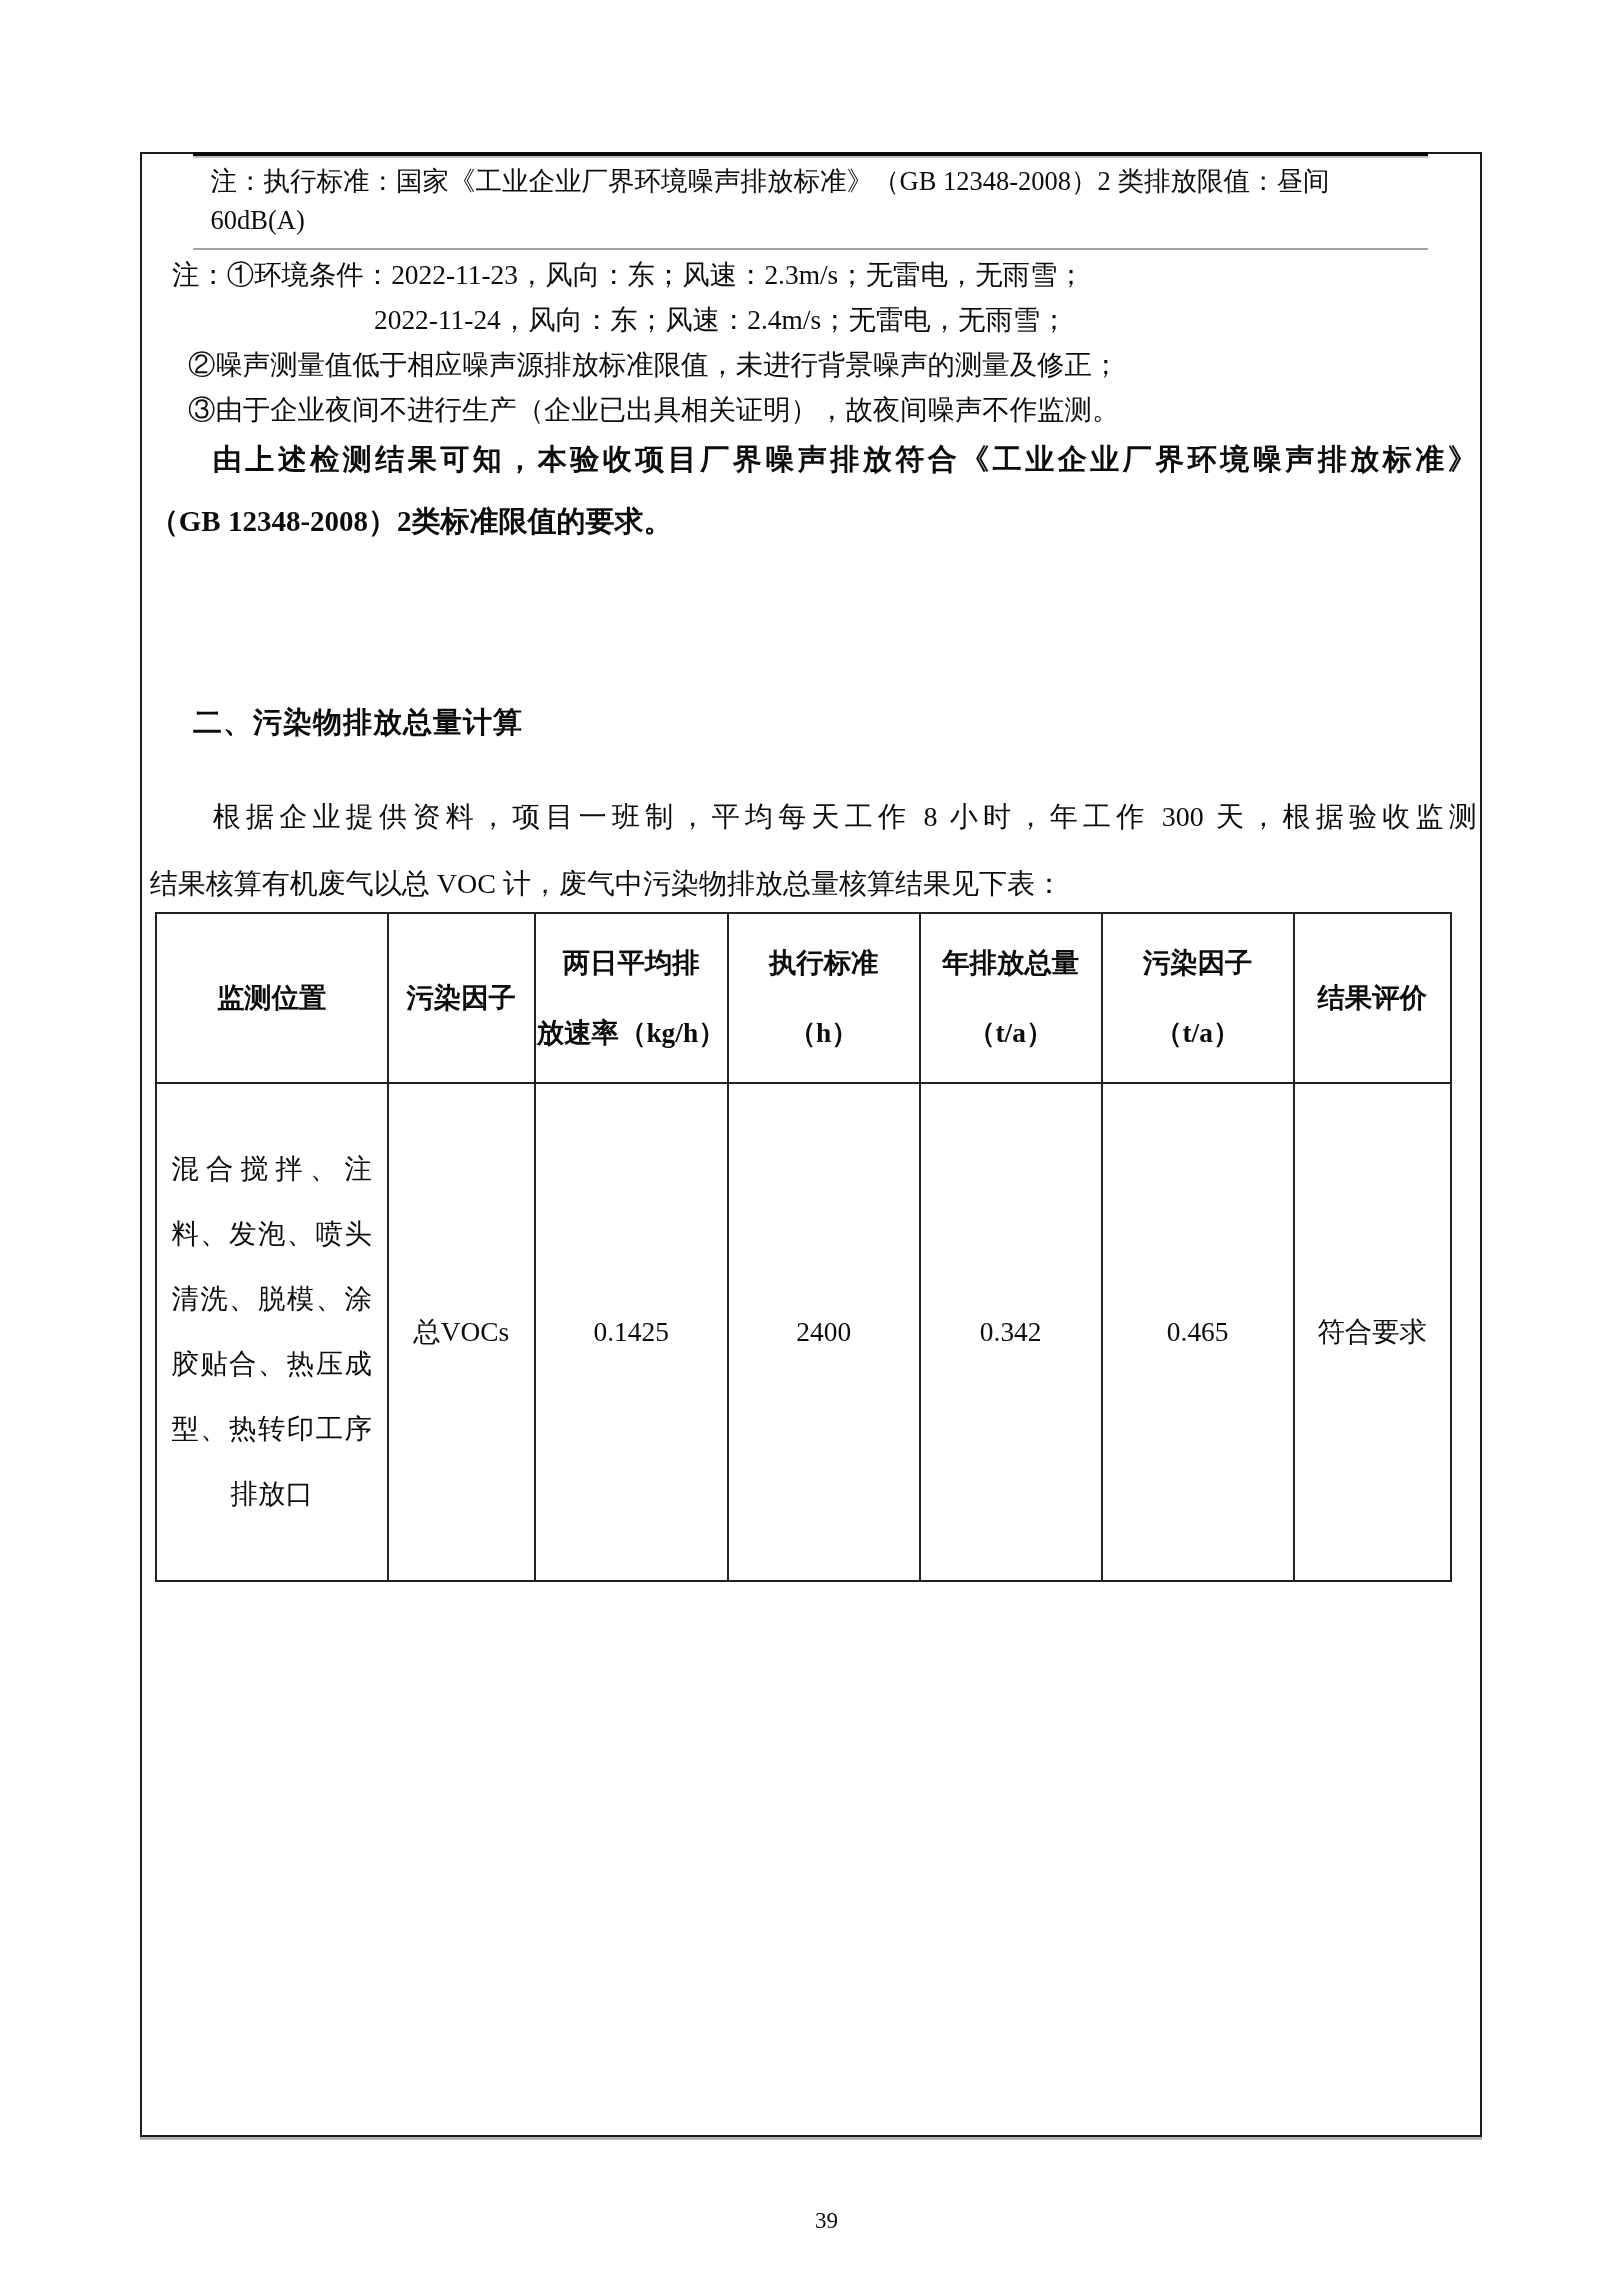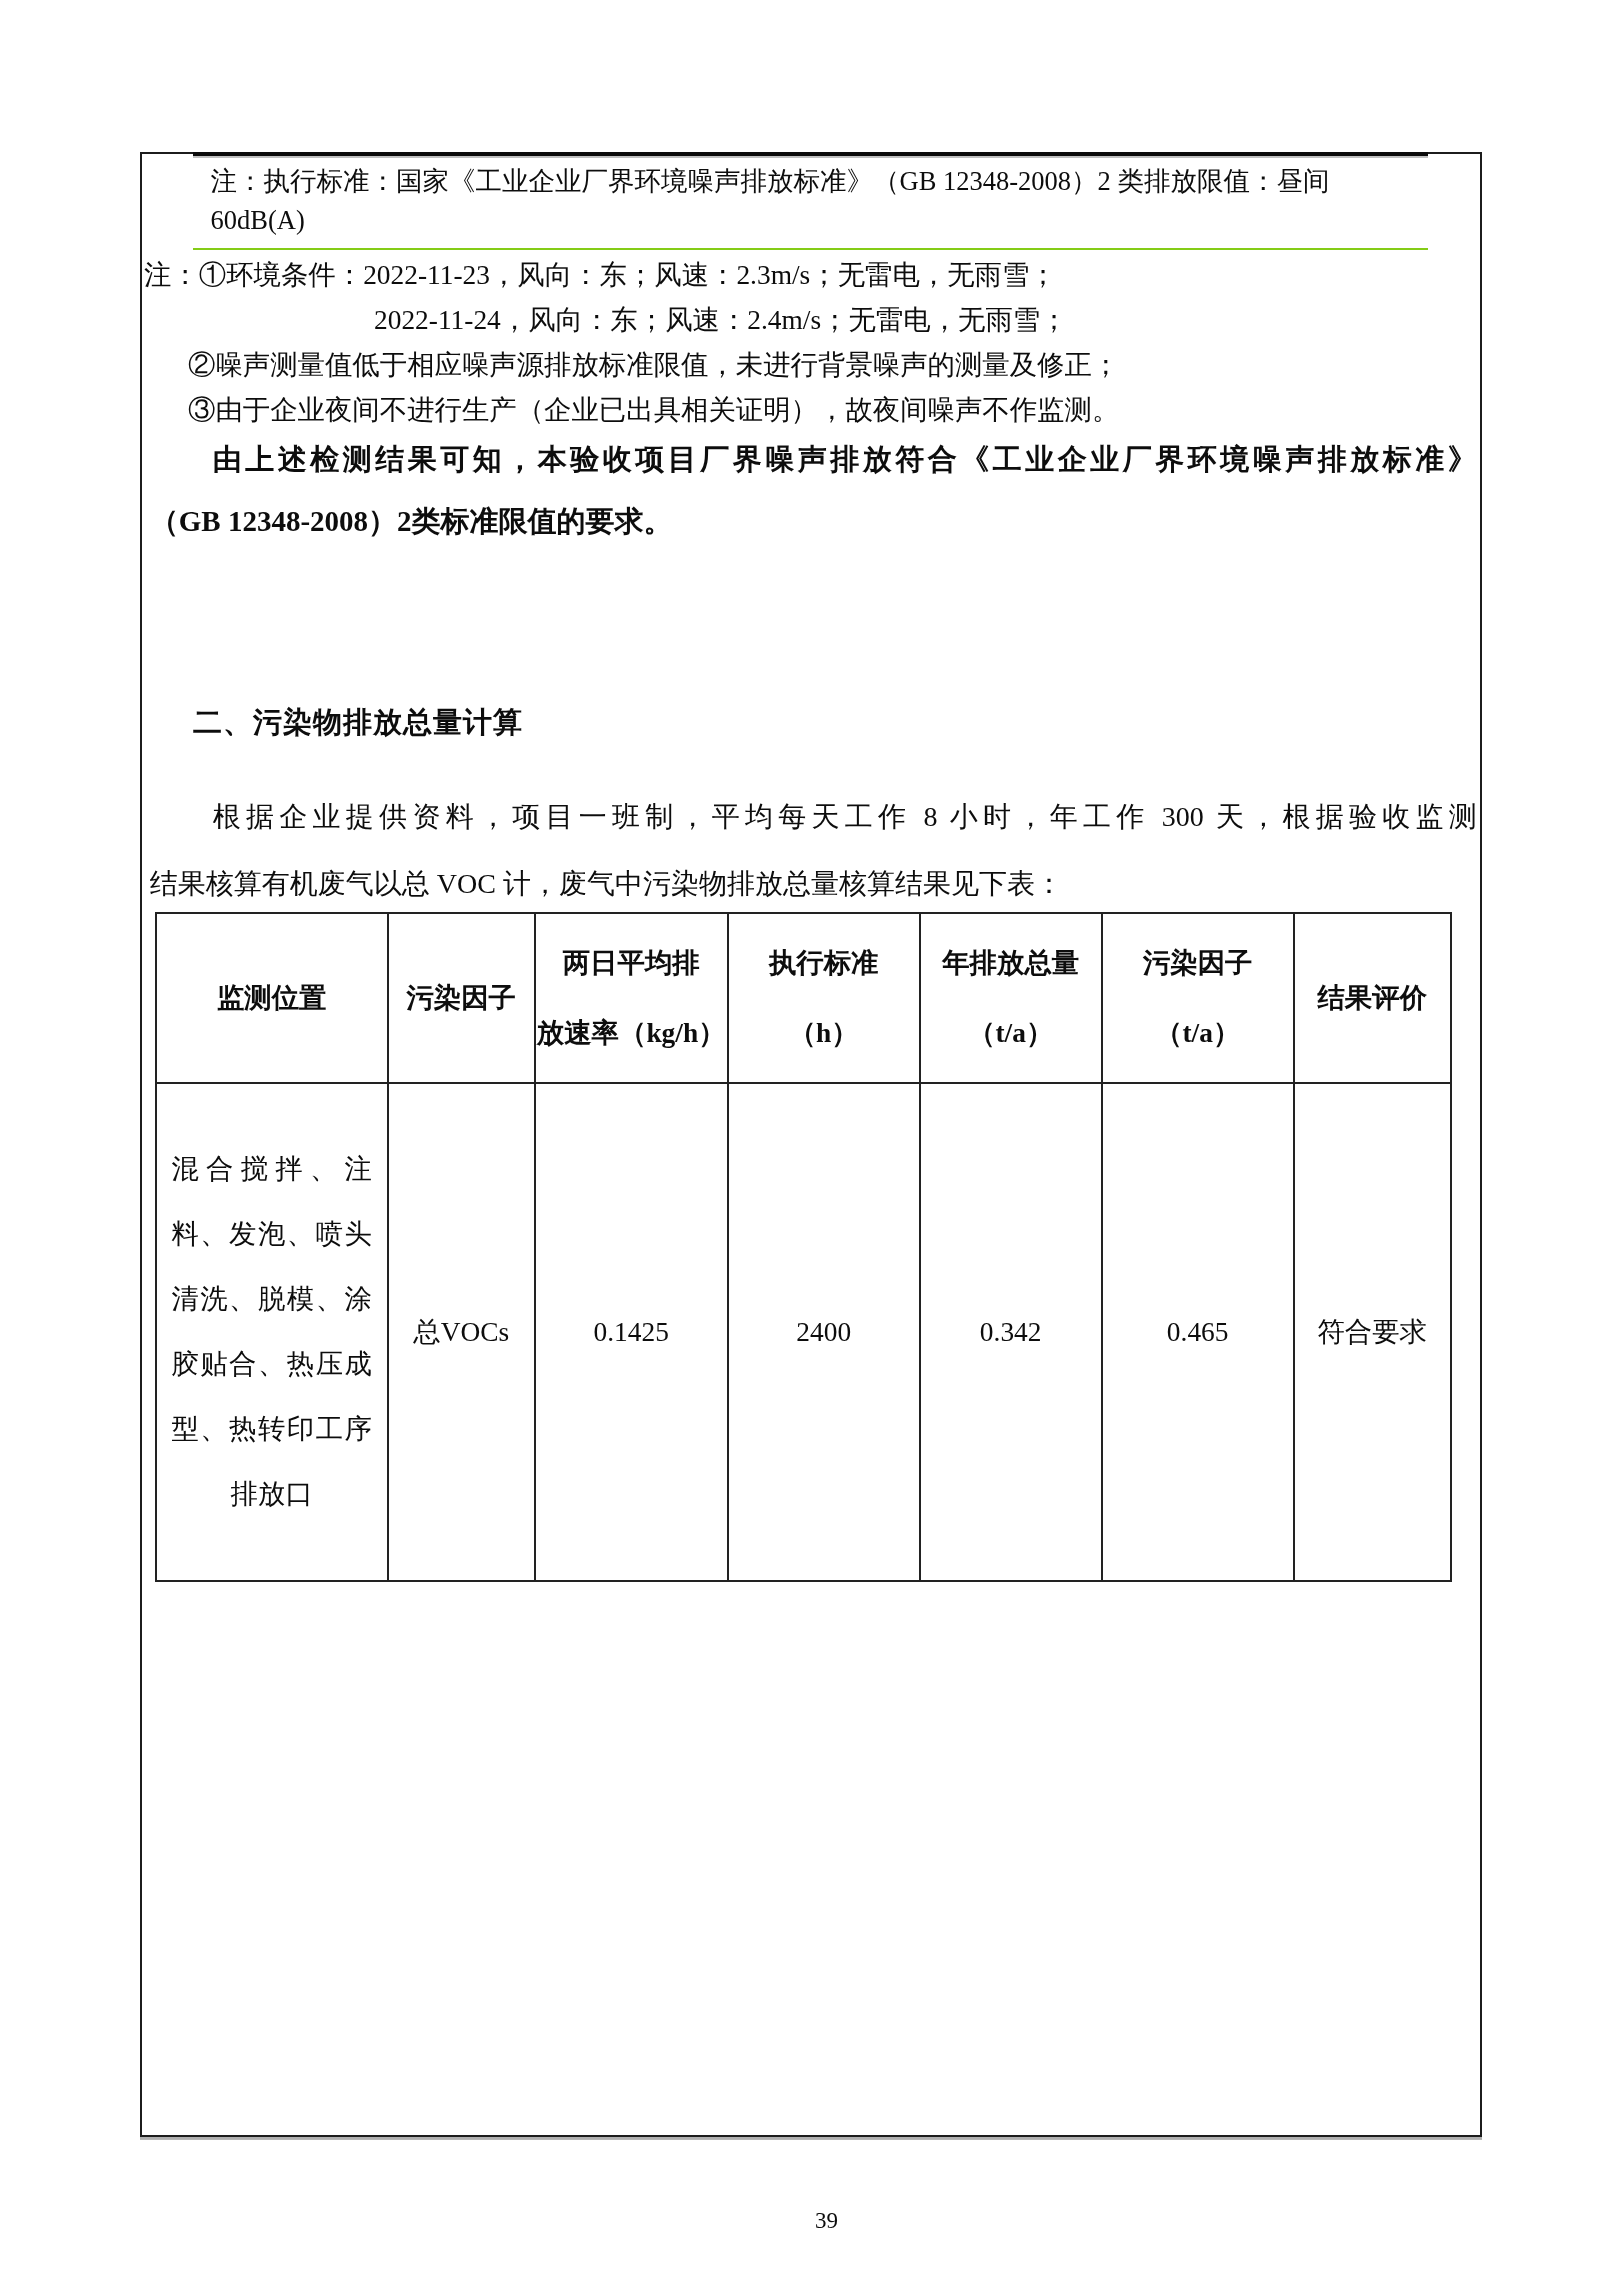--- a/index.html
+++ b/index.html
@@ -20,35 +20,35 @@
     border: 2px solid #1c1c1c;
     box-shadow: 0 2.9px 0 rgba(110,110,110,0.55);
   }
 
   
   .std-note {
     position: absolute;
     left: 51px; top: -2px;
     width: 1235px;
     border-top: 4.9px solid #0b0b0b;
-    border-bottom: 2px solid #84cc16;
+    border-bottom: 2px solid #a3a3a3;
     padding: 5.9px 9.8px 7.8px 17.6px;
     font-size: 26.5px;
     line-height: 39px;
     box-shadow: 0 2px 0 rgba(130,130,130,0.5) inset;
   }
 
   .cond-notes {
     position: absolute;
     left: 2px; top: 99px;
     width: 1318px;
     font-size: 27.4px;
     line-height: 45px;
   }
-  .cond-line { white-space: nowrap; }
+  .cond-line { white-space: nowrap; margin-left: 28px; }
   .cond-line.date2 { margin-left: 230px; }
   .cond-line.circ { margin-left: 44px; }
 
   .conclusion {
     position: absolute;
     left: 7.8px; top: 274px;
     width: 1327px;
     font-weight: bold;
     font-size: 29px;
     line-height: 62px;

